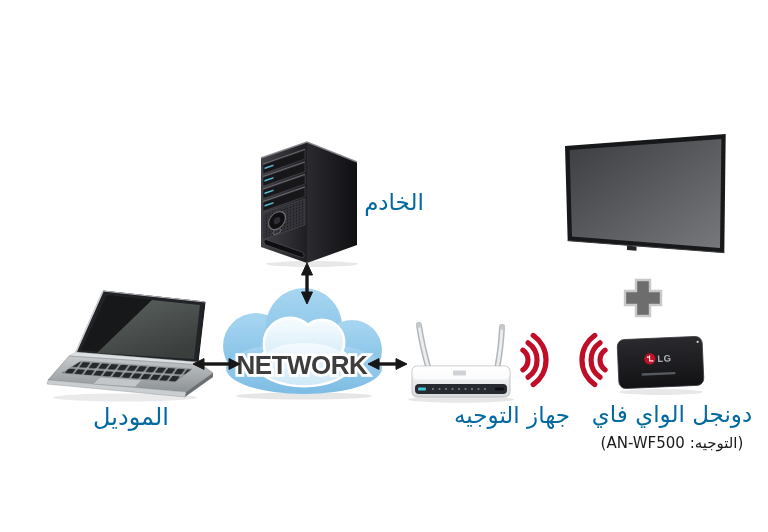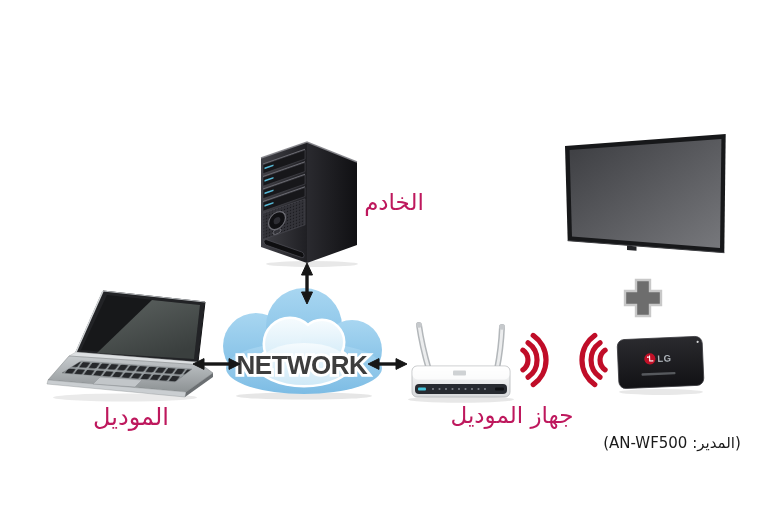--- a/index.html
+++ b/index.html
@@ -1,19 +1,19 @@
 <!DOCTYPE html>
 <html lang="ar"><head>
 <meta charset="utf-8">
 <style>
   html,body{margin:0;padding:0;background:#fff;}
   #canvas{position:relative;width:768px;height:532px;background:#ffffff;overflow:hidden;
           font-family:"DejaVu Sans",sans-serif;}
   .abs{position:absolute;}
-  .label{position:absolute;color:#be185d;text-align:center;direction:rtl;
+  .label{position:absolute;color:#0369a1;text-align:center;direction:rtl;
          font-family:"DejaVu Sans",sans-serif;white-space:nowrap;}
   #server-label{left:346px;top:189px;width:96px;font-size:23px;}
   #manager-label{left:78px;top:403px;width:106px;font-size:24px;}
   #router-label{left:442px;top:402px;width:140px;font-size:23px;}
   #dongle-label{left:580px;top:401px;width:184px;font-size:23px;}
   #dongle-model-label{left:586px;top:434px;width:172px;font-size:15px;color:#1a1a1a;}
   svg{display:block;}
 </style>
 </head>
 <body>
@@ -181,21 +181,21 @@
       <circle cx="43" cy="71" r="1.05"></circle>
         <circle cx="49.5" cy="71" r="1.05"></circle>
       <circle cx="56" cy="71" r="1.05"></circle>
         <circle cx="62.5" cy="71" r="1.05"></circle>
       <circle cx="69" cy="71" r="1.05"></circle>
         <circle cx="75.5" cy="71" r="1.05"></circle>
       <circle cx="82" cy="71" r="1.05"></circle>
     </g>
     <rect x="92" y="69.5" width="9" height="3" rx="1" fill="#0f1013"></rect>
   </svg>
-  <div class="label" id="router-label">جهاز الموديل</div>
+  <div class="label" id="router-label">جهاز التوجيه</div>
 
   <svg class="abs" style="left:505px;top:325px" width="55" height="70" viewBox="0 0 55 70">
     <g fill="none" stroke="#c00d28" stroke-width="5.2" stroke-linecap="round">
       <path d="M17.9,25.2 A12,12 0 0 1 17.9,44.8"></path>
       <path d="M23.1,17.8 A21,21 0 0 1 23.1,52.2"></path>
       <path d="M28.2,10.4 A30,30 0 0 1 28.2,59.6"></path>
     </g>
   </svg>
 
   <svg class="abs" style="left:572px;top:325px" width="45" height="70" viewBox="0 0 45 70">
@@ -219,21 +219,22 @@
       <circle cx="88.5" cy="13.5" r="1.1" fill="#d8d9da"></circle>
       <g>
         <circle cx="40" cy="28.5" r="5.6" fill="#c11027"></circle>
         <circle cx="38.2" cy="26.6" r="0.9" fill="#ffffff"></circle>
         <path d="M39.8,25 V30.6 H43.4" fill="none" stroke="#ffffff" stroke-width="1.1"></path>
         <text x="47.5" y="32" font-family="Liberation Sans, sans-serif" font-weight="bold" font-size="9.5" letter-spacing="0.5" fill="#aeb4ba">LG</text>
       </g>
       <rect x="31" y="42.5" width="34" height="2.4" rx="1" fill="#5d6065" opacity="0.9"></rect>
     </g>
   </svg>
-  <div class="label" id="dongle-model-label">(المدير: AN-WF500)</div>
+  <div class="label" id="dongle-label">دونجل الواي فاي</div>
+  <div class="label" id="dongle-model-label">(التوجيه: AN-WF500)</div>
 
   <svg class="abs" style="left:0;top:0;pointer-events:none" width="768" height="532" viewBox="0 0 768 532">
     <g fill="#161616" stroke="#161616">
       <line x1="307" y1="273" x2="307" y2="294" stroke-width="3.4"></line>
       <polygon points="307,263 301.5,275 312.5,275"></polygon>
       <polygon points="307,304 301.5,292 312.5,292"></polygon>
     </g>
     <g fill="#161616" stroke="#161616">
       <line x1="202" y1="364" x2="231" y2="364" stroke-width="3.4"></line>
       <polygon points="193,364 204,358.6 204,369.4"></polygon>

